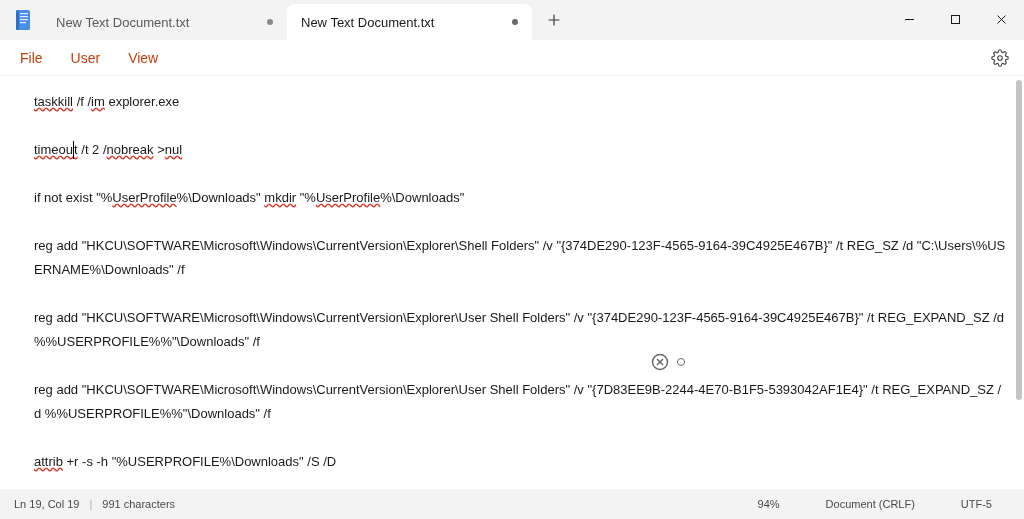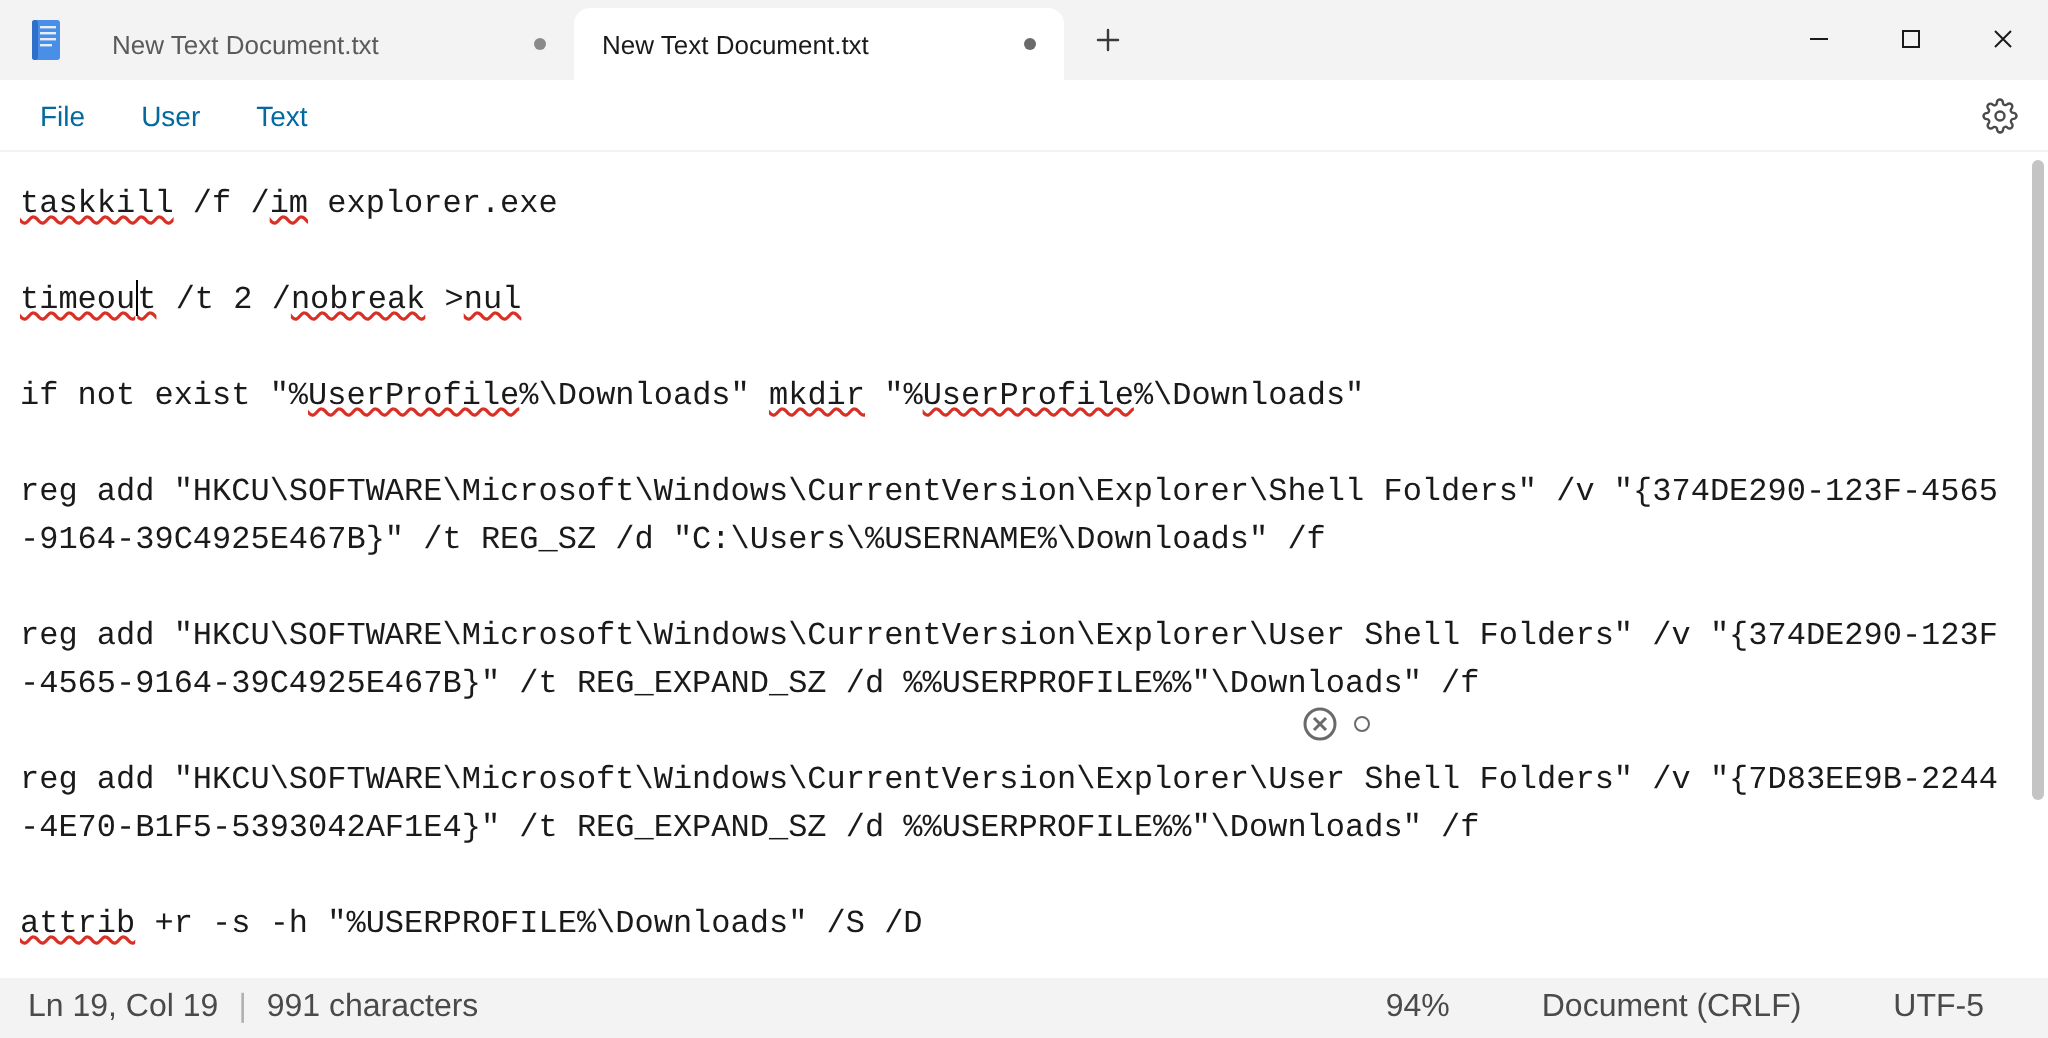--- a/index.html
+++ b/index.html
@@ -53,31 +53,31 @@
       color:#1a1a1a;
     }
     .menubar {
       height:36px; background:#ffffff;
       display:flex; align-items:center;
       padding:0 8px; gap:4px;
       border-bottom:1px solid #f3f3f3;
     }
     .menuitem {
       padding:4px 12px; font-size:14px;
-      color:#0369a1; border-radius:4px;
+      color:#c2410c; border-radius:4px;
     }
     .settings-btn {
       margin-left:auto; width:32px; height:32px;
       display:flex; align-items:center; justify-content:center;
       color:#4a4a4a;
     }
     .editor {
-      flex:1; padding:14px 18px 0 10px;
-      font-family: Liberation Mono, monospace;
-      font-size:16px; line-height:24px;
+      flex:1; padding:14px 18px 0 34px;
+      font-family: Liberation Sans, sans-serif;
+      font-size:13px; line-height:24px;
       white-space:pre-wrap; word-break:break-all;
       overflow:auto; position:relative;
     }
     .spell { text-decoration: underline wavy #d93025; text-decoration-skip-ink: none; }
     .caret {
       display:inline-block; width:1px; height:18px;
       background:#000; vertical-align:middle;
       position:relative; top:-1px;
     }
     .scrollbar {
@@ -85,21 +85,21 @@
       width:8px;
     }
     .thumb {
       position:absolute; top:0; right:0;
       width:6px; height:320px;
       background:#c4c4c4; border-radius:3px;
     }
     .statusbar {
       height:30px; background:#f3f3f3;
       display:flex; align-items:center;
-      padding:0 14px; font-size:16px;
+      padding:0 14px; font-size:11px;
       color:#4a4a4a; gap:10px;
     }
     .sep { color:#b0b0b0; }
     .status-spacer { flex:1; }
     .status-seg { padding:0 18px; }
     .overlay {
       position:absolute; left:651px; top:353px;
       display:flex; align-items:center; gap:8px;
       color:#6a6a6a;
     }
@@ -156,21 +156,21 @@
           <path d="M1.5 1.5l8 8M9.5 1.5l-8 8" stroke="#1a1a1a" stroke-width="1"></path>
         </svg>
     </div>
   </div>
 </div>
 
 <div class="menubar" id="menu-bar">
 
   <span class="menuitem">File</span>
     <span class="menuitem">User</span>
-    <span class="menuitem">Text</span>
+    <span class="menuitem">View</span>
     <div class="settings-btn" id="settings-slot">
     <svg width="18" height="18" viewBox="0 0 24 24" fill="none" stroke="#4a4a4a" stroke-width="1.6">
       <circle cx="12" cy="12" r="3"></circle>
       <path d="M19.4 15a1.65 1.65 0 00.33 1.82l.06.06a2 2 0 11-2.83 2.83l-.06-.06a1.65 1.65 0 00-1.82-.33 1.65 1.65 0 00-1 1.51V21a2 2 0 11-4 0v-.09a1.65 1.65 0 00-1-1.51 1.65 1.65 0 00-1.82.33l-.06.06a2 2 0 11-2.83-2.83l.06-.06a1.65 1.65 0 00.33-1.82 1.65 1.65 0 00-1.51-1H3a2 2 0 110-4h.09a1.65 1.65 0 001.51-1 1.65 1.65 0 00-.33-1.82l-.06-.06a2 2 0 112.83-2.83l.06.06a1.65 1.65 0 001.82.33h0a1.65 1.65 0 001-1.51V3a2 2 0 114 0v.09a1.65 1.65 0 001 1.51h0a1.65 1.65 0 001.82-.33l.06-.06a2 2 0 112.83 2.83l-.06.06a1.65 1.65 0 00-.33 1.82v0a1.65 1.65 0 001.51 1H21a2 2 0 110 4h-.09a1.65 1.65 0 00-1.51 1z"></path>
     </svg>
   </div>
 </div>
 
 <div class="editor" id="editor"><span class="spell">taskkill</span><span> /f /</span><span class="spell">im</span><span> explorer.exe</span>
 <span></span>

